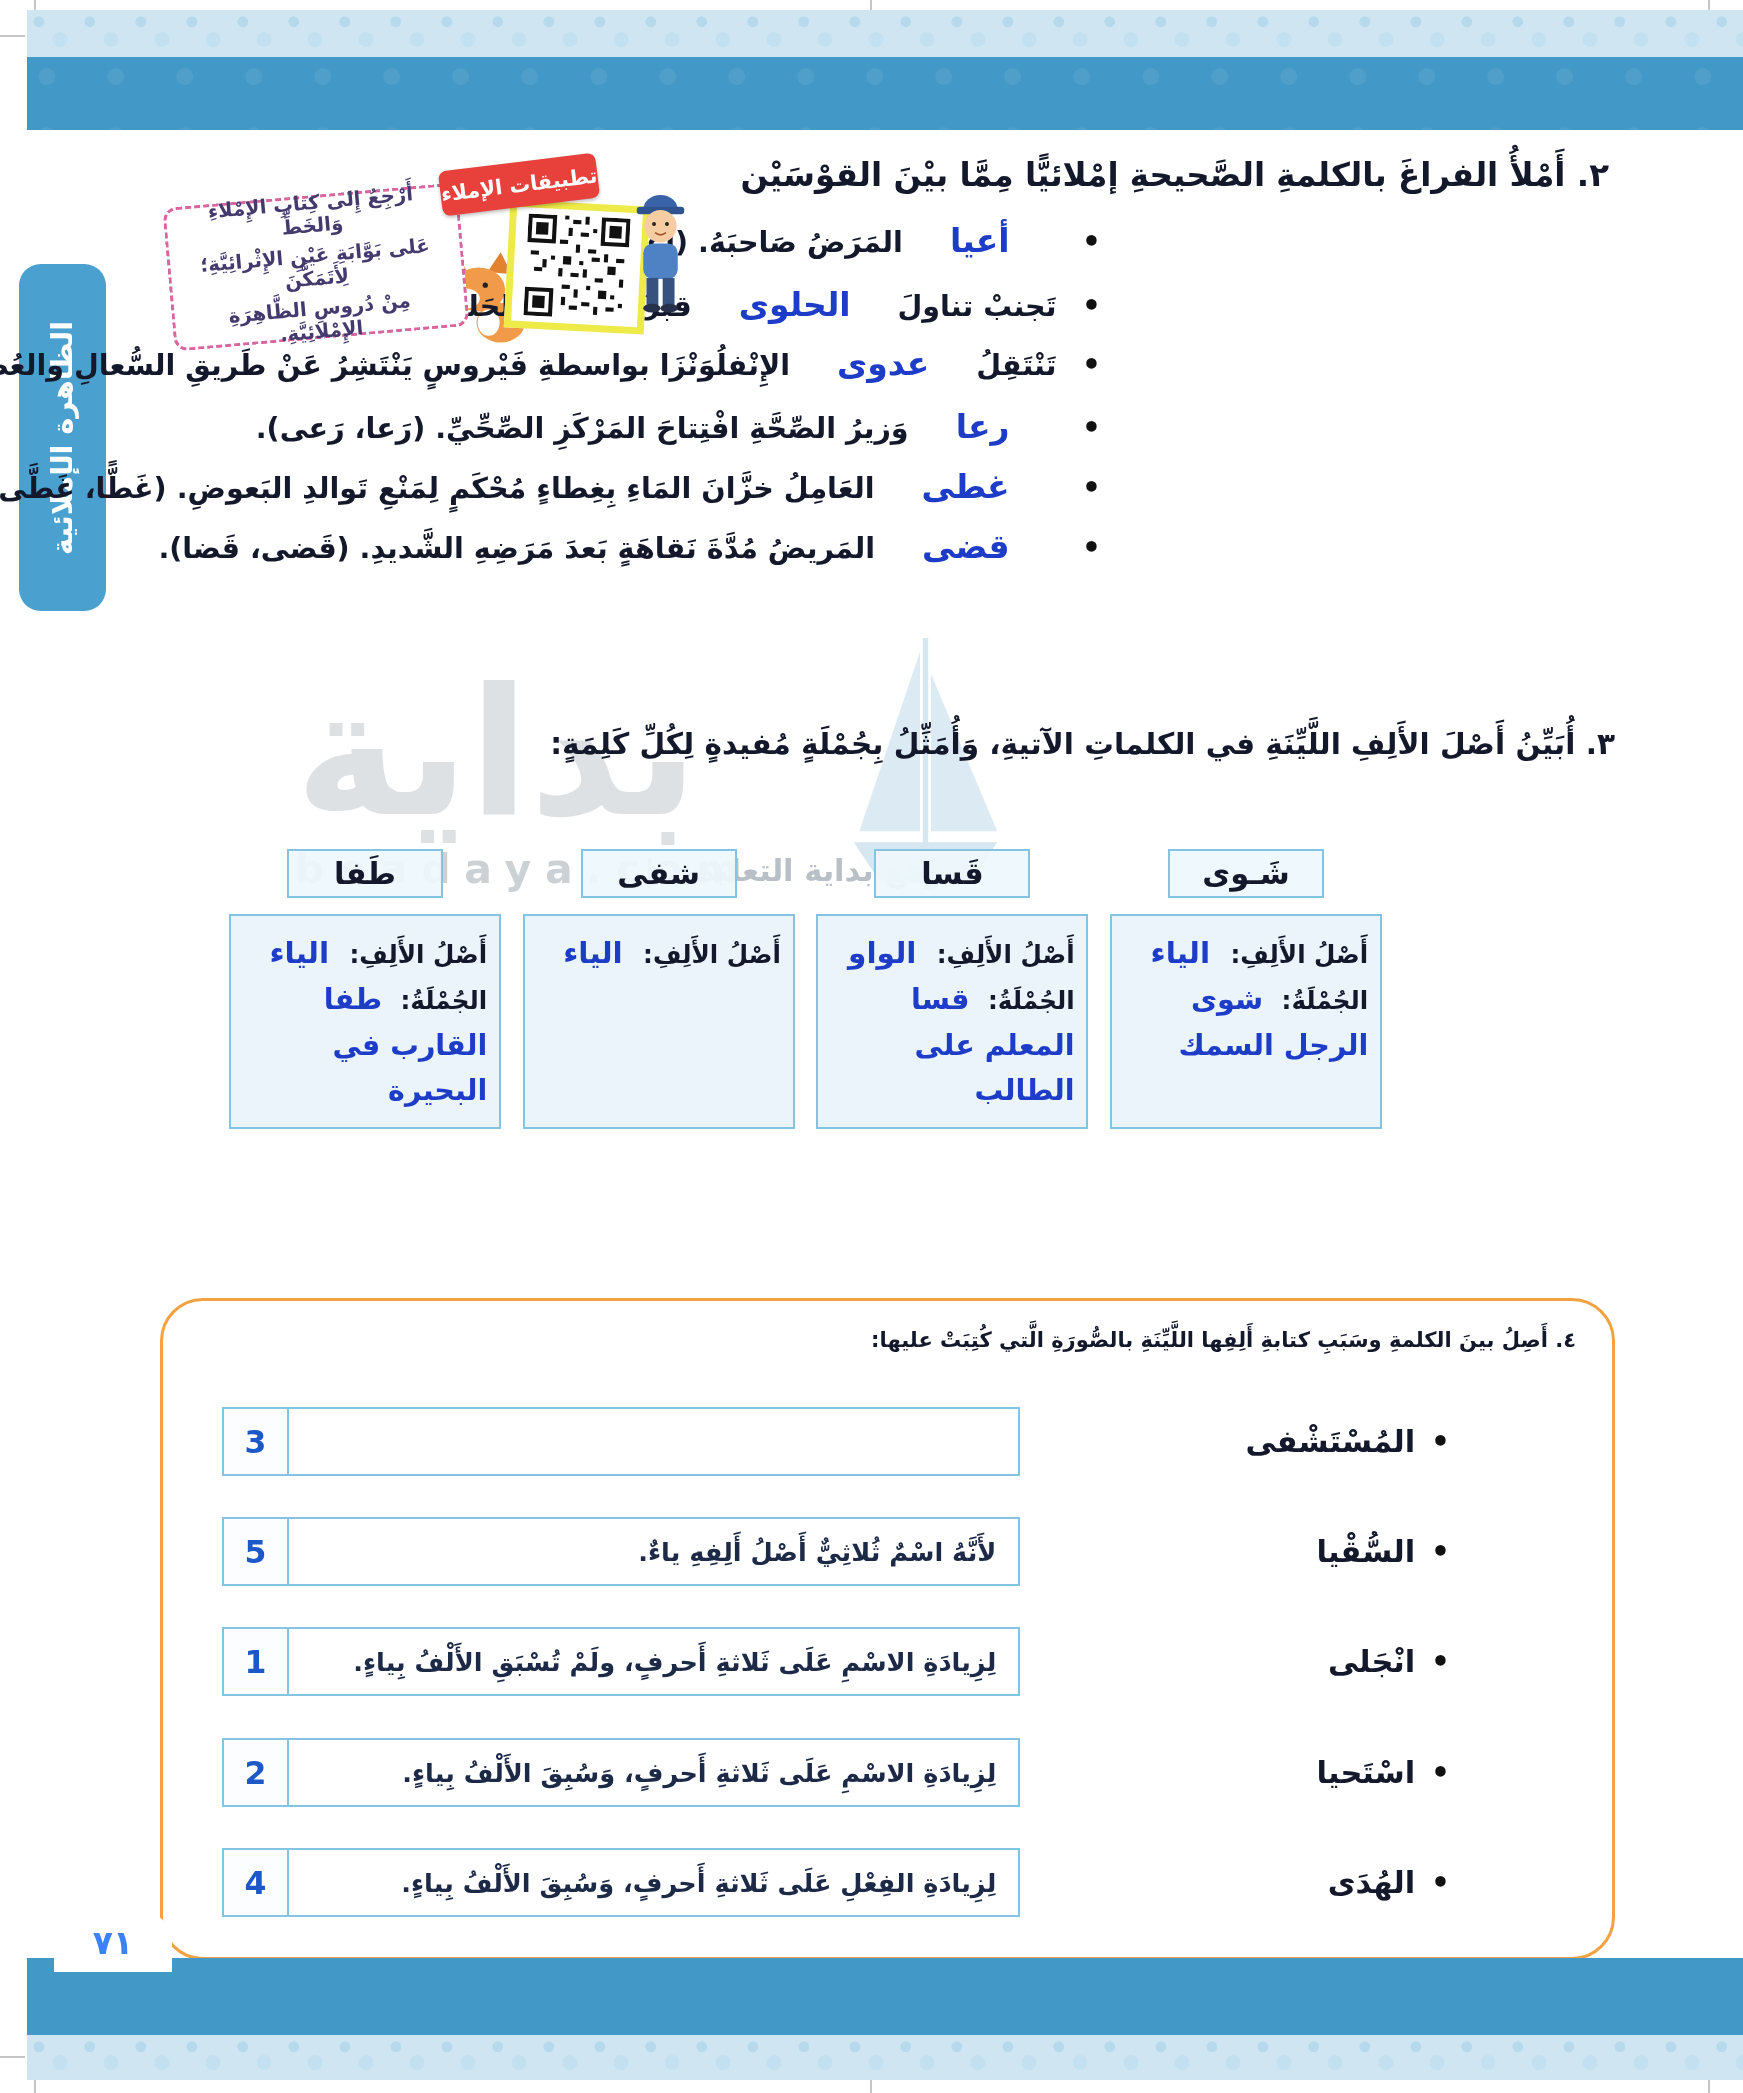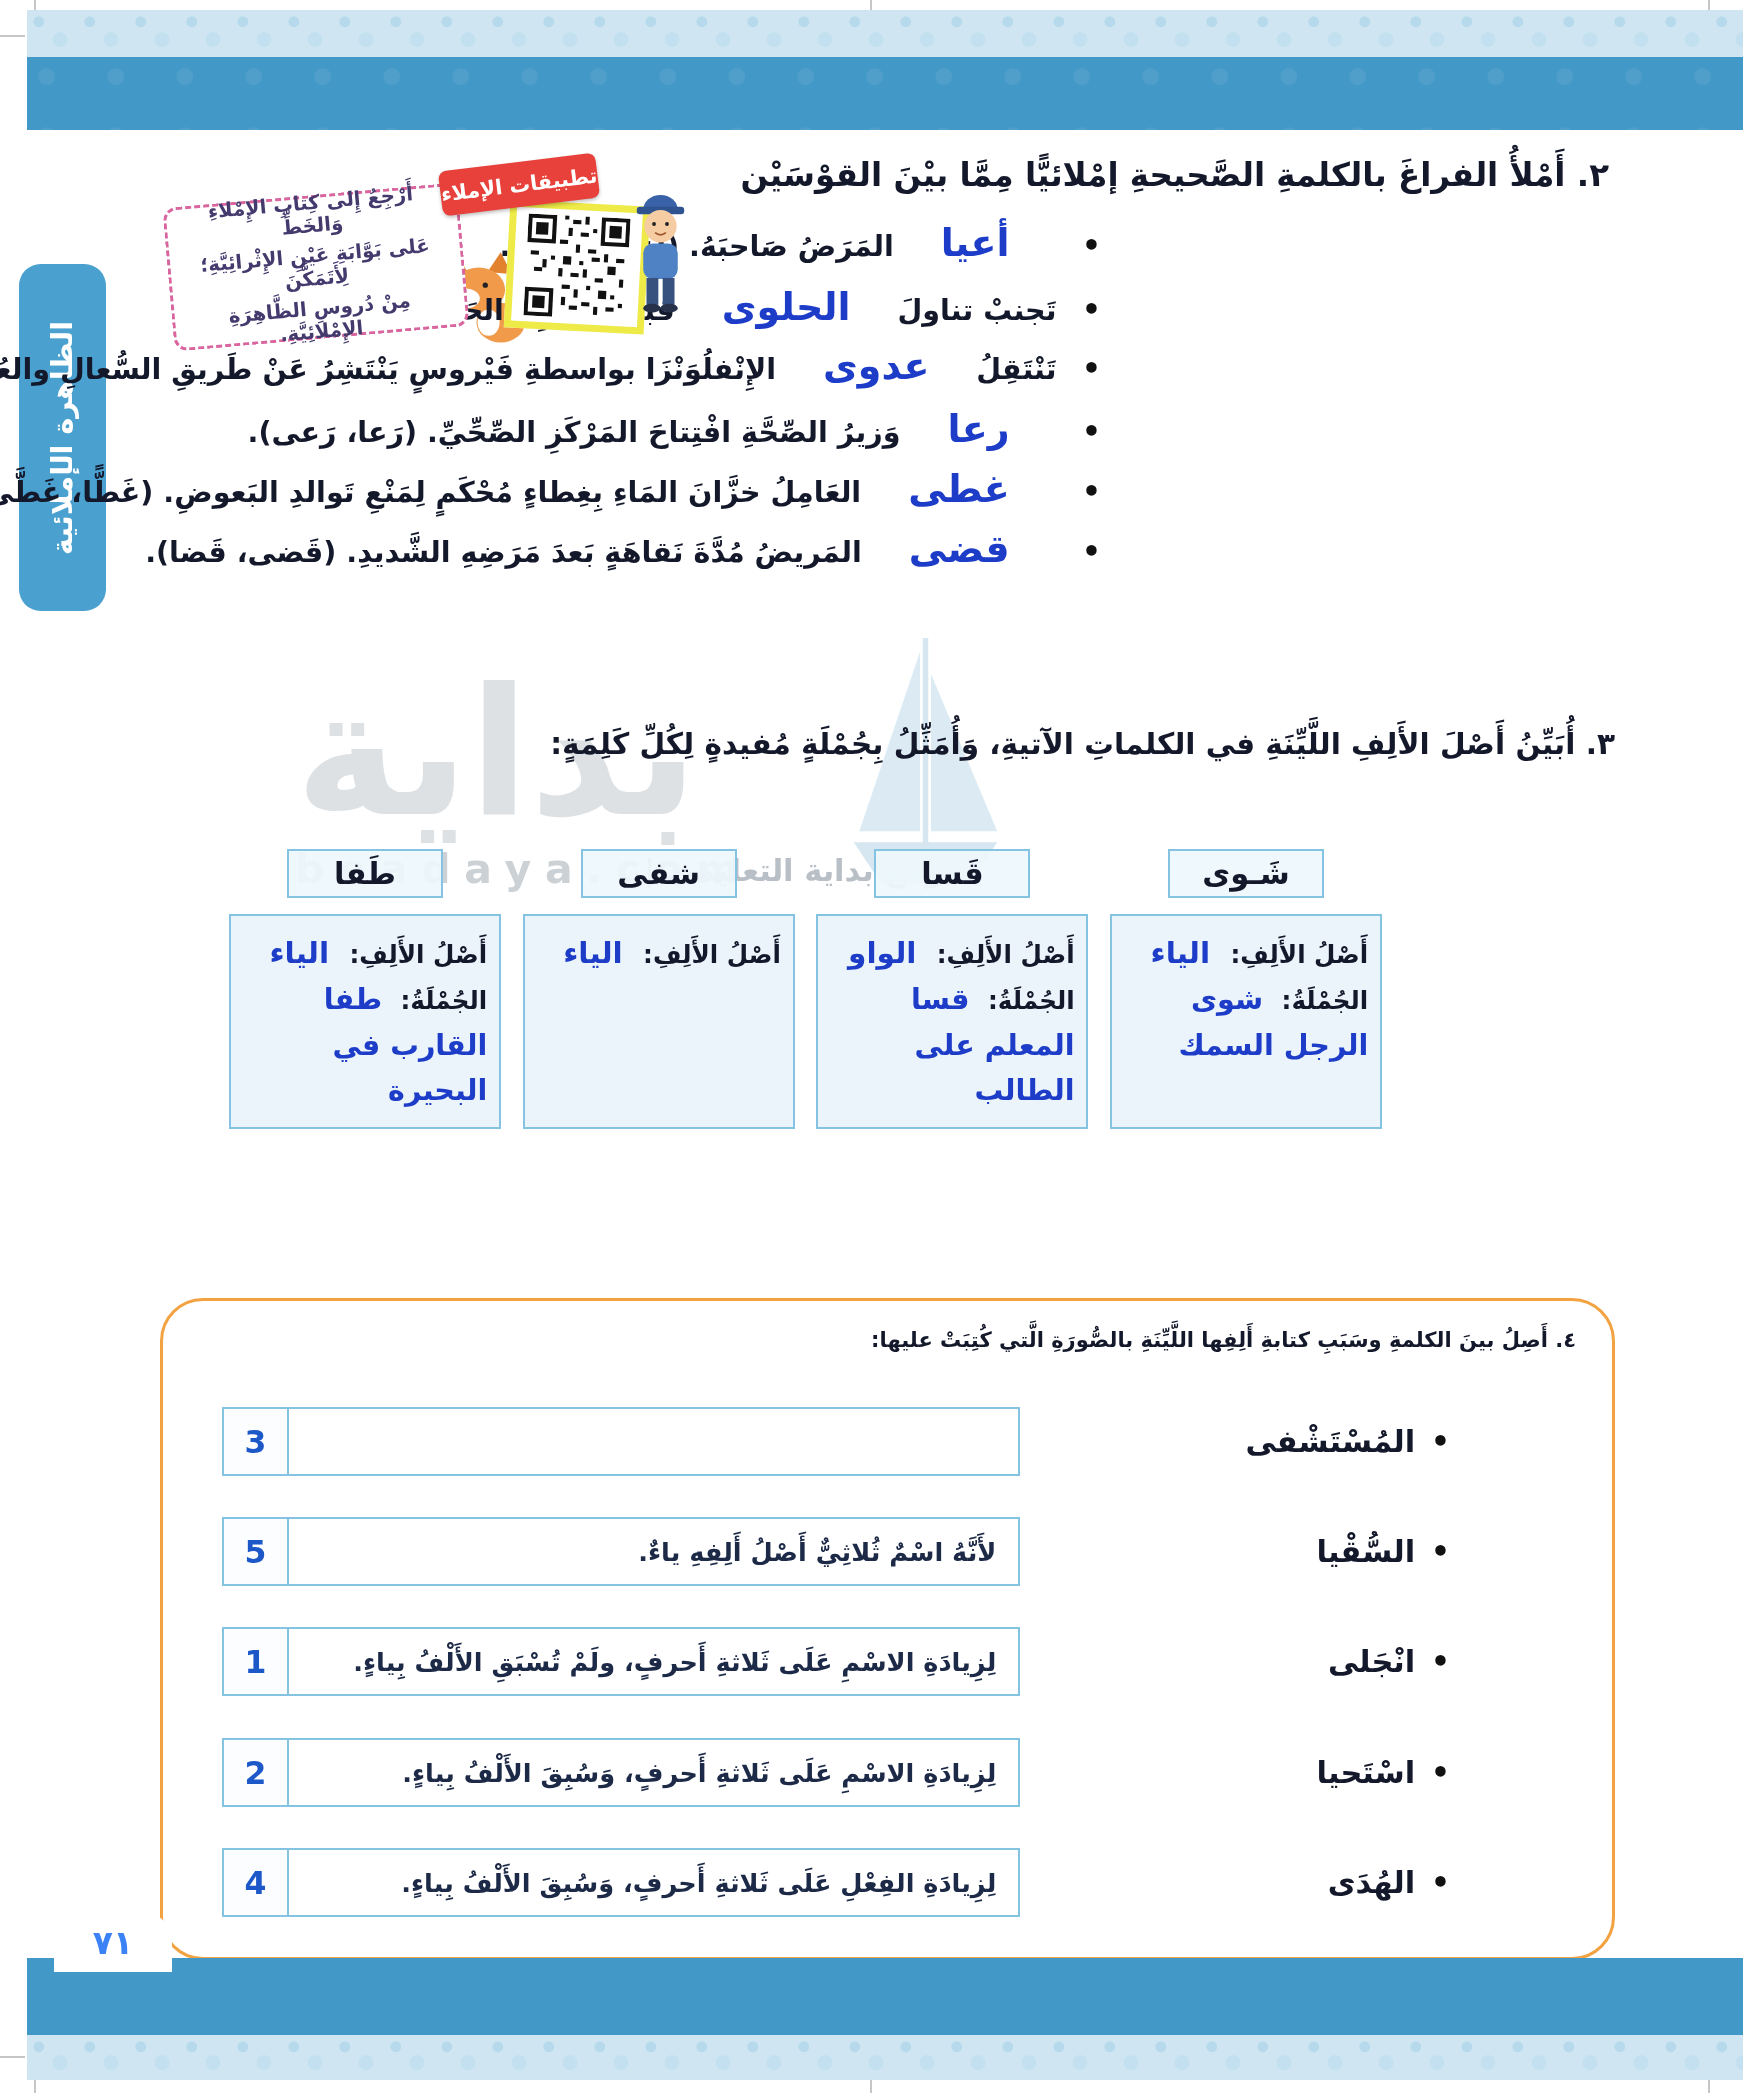--- a/index.html
+++ b/index.html
@@ -46,21 +46,21 @@
     justify-content:center;z-index:3;box-sizing:border-box;}
   .boy{position:absolute;left:627px;top:185px;z-index:3;}
   .fox{position:absolute;left:443px;top:250px;z-index:2;}
   
   .ex-title{position:absolute;font-weight:bold;color:var(--text_dark);z-index:2;white-space:nowrap;}
   
   .ex2-row{position:absolute;right:642px;display:flex;align-items:baseline;
     font-weight:bold;font-size:28.6px;color:var(--text_dark);white-space:nowrap;z-index:2;}
   .bullet{font-size:29.6px;margin-left:25.6px;color:#111111;}
   .pre{margin-left:41px;}
-  .answer{color:var(--answer_blue);font-size:38px;margin-left:47px;margin-right:5.9px;}
+  .answer{color:var(--answer_blue);font-size:33px;margin-left:47px;margin-right:5.9px;}
   
   .ex3-cols{position:absolute;top:806px;left:230px;display:flex;gap:21.7px;z-index:2;}
   .ex3-col{width:272px;margin-top:43px;}
   .word-box{width:156px;height:49px;margin:0 auto 15.8px;border:2px solid var(--box_border);
     background:rgba(238,247,252,.92);display:flex;align-items:center;justify-content:center;
     font-size:30.5px;font-weight:bold;color:var(--text_dark);box-sizing:border-box;}
   .big-box{height:215px;border:2px solid var(--box_border);background:rgba(232,243,250,.88);
     padding:13.8px 11.8px;font-size:24.6px;font-weight:bold;color:var(--text_dark);line-height:1.6;
     text-align:right;box-sizing:border-box;}
   .origin-answer{color:var(--answer_blue);font-size:29.6px;margin-right:11.8px;}

